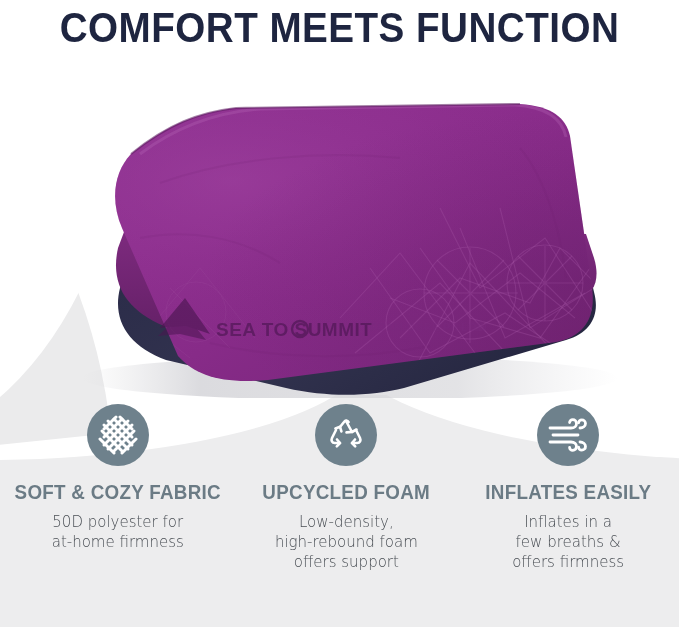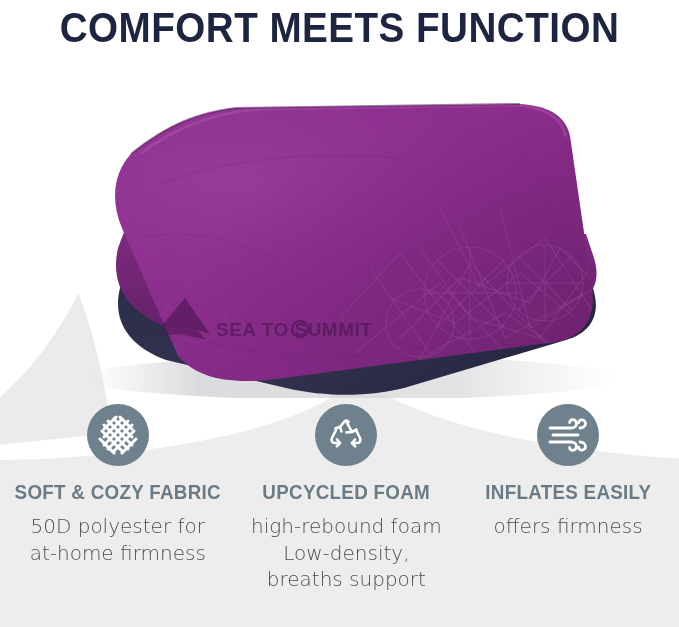--- a/index.html
+++ b/index.html
@@ -82,21 +82,21 @@
     font-size:20px;
     color:#6b7b85;
     letter-spacing:0.3px;
     margin-bottom:9px;
     white-space:nowrap;
     transform:scaleX(0.94);
   }
   .feature-body {
     font-family:"DejaVu Sans","Liberation Sans", sans-serif;
     font-weight:300;
-    font-size:20px;
+    font-size:15px;
     line-height:1.33;
     color:#4a4f55;
     text-align:center;
   }
   .feature-body span { display:block; }
 </style>
 </head>
 <body>
 
 <div class="bg-layer">
@@ -284,23 +284,23 @@
           <path d="M29,24.5 L26,28 L29.2,31.3"></path>
           <path d="M10,15 L6,23 C4.8,25.6 6,28 8.8,28 L14,28"></path>
           <path d="M11,24.5 L14,28 L10.8,31.3"></path>
           <path d="M14,12 L18,7 C19.4,5 21.6,5.2 22.6,7.2"></path>
           <path d="M9.4,13.4 L14,11.8 L15.4,16.4"></path>
         </g>
       </svg>
     </div>
     <div class="feature-title">UPCYCLED FOAM</div>
     <div class="feature-body">
+      <span>Low-density,</span>
       <span>high-rebound foam</span>
-      <span>Low-density,</span>
-      <span>breaths support</span>
+      <span>offers support</span>
     </div>
   </div>
 
   <div class="feature">
     <div class="icon-circle">
       <svg width="42" height="40" viewBox="0 0 42 40">
         <g stroke="#ffffff" stroke-width="2.8" fill="none" stroke-linecap="round">
           <path d="M3,13 L24,13 C27.5,13 29.5,10.8 29.5,8.4 C29.5,6.2 27.8,4.6 25.8,4.6
                    C23.9,4.6 22.6,6 22.6,7.6"></path>
           <path d="M6,20 L31,20"></path>
@@ -308,16 +308,18 @@
                    C23.9,35.4 22.6,34 22.6,32.4"></path>
           <path d="M33,13 C36,13 38.5,11 38.5,8.6 C38.5,6.4 36.8,4.8 34.8,4.8
                    C32.9,4.8 31.6,6.2 31.6,7.8"></path>
           <path d="M33,27 C36,27 38.5,29 38.5,31.4 C38.5,33.6 36.8,35.2 34.8,35.2
                    C32.9,35.2 31.6,33.8 31.6,32.2"></path>
         </g>
       </svg>
     </div>
     <div class="feature-title">INFLATES EASILY</div>
     <div class="feature-body">
+      <span>Inflates in a</span>
+      <span>few breaths &amp;</span>
       <span>offers firmness</span>
     </div>
   </div>
 </div>
 
 </body></html>

